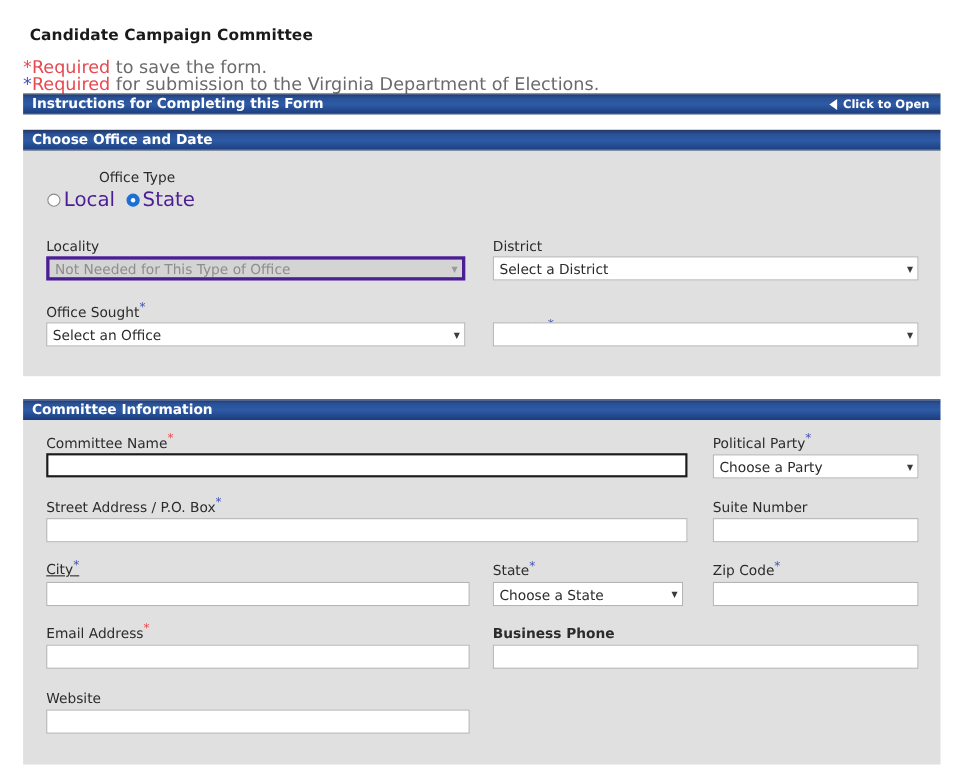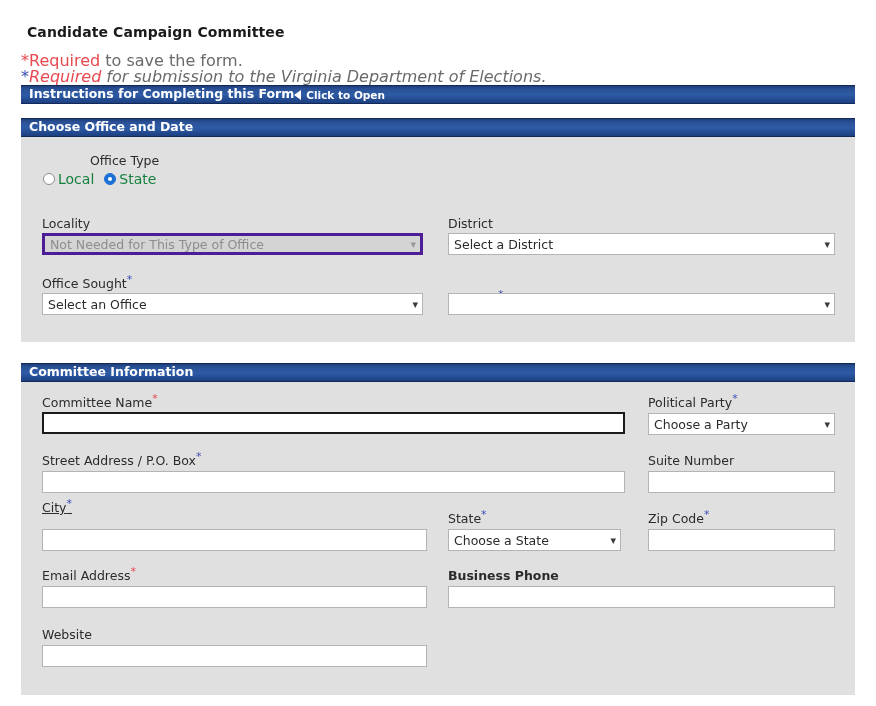--- a/index.html
+++ b/index.html
@@ -16,39 +16,39 @@
   .doc-title {
     position: absolute; left: 27px; top: 24px;
     font-size: 14px; font-weight: bold; color: #1a1a1a;
     letter-spacing: .1px;
   }
   .req-line {
     position: absolute; left: 21px;
     font-size: 16px; color: #6a6a6a; white-space: nowrap;
   }
   .req-line.l1 { top: 51px; }
-  .req-line.l2 { top: 67px; font-style: italic; }
+  .req-line.l2 { top: 67px; }
   .req-word { color: #e8484f; }
   .ast-red { color: #e8484f; font-weight: normal; }
   .ast-blue { color: #3b4fb5; font-weight: normal; }
   .ast-red-sup, .ast-blue-sup {
     font-size: 11px; vertical-align: super; line-height: 0;
   }
   .ast-red-sup { color: #e8484f; }
   .ast-blue-sup { color: #3b4fb5; }
 
   
   .bluebar {
     position: absolute; left: 21px; width: 834px; height: 19px;
     background: linear-gradient(to bottom, #1f3d7a 0%, #2a5196 18%, #2d5ba6 52%, #1d3f80 100%);
     border-top: 1px solid #122a58;
     border-bottom: 1px solid #122a58;
     color: #ffffff;
     font-size: 12.5px; font-weight: bold;
-    display: flex; align-items: center; justify-content: flex-start;
+    display: flex; align-items: center; justify-content: space-between;
     padding: 0 6px 0 8px;
   }
   .bluebar .bar-title { line-height: 1; }
   .bar-right { display: flex; align-items: center; gap: 5px; font-size: 10.5px; font-weight: bold; padding-right: 4px;}
   .tri-left {
     width: 0; height: 0;
     border-top: 5px solid transparent;
     border-bottom: 5px solid transparent;
     border-right: 7px solid #ffffff;
     display: inline-block;
@@ -116,21 +116,21 @@
     border: 1px solid #8d8d8d; background: #fff;
     display: inline-block; margin-right: 3px; position: relative;
   }
   .radio-dot.on {
     background: #1c6fd4; border: 1px solid #1c6fd4;
   }
   .radio-dot.on::after {
     content: ""; position: absolute; left: 3px; top: 3px;
     width: 4px; height: 4px; border-radius: 50%; background: #fff;
   }
-  .radio-label { font-size: 14px; color: #15803d; }
+  .radio-label { font-size: 18px; color: #4c1d95; }
 </style>
 </head>
 <body>
 
 <div class="page">
 
   <div class="doc-title">Candidate Campaign Committee</div>
 
   <div class="req-line l1">
     <span class="ast-red">*</span><span class="req-word">Required</span><span> to save the form.</span>
@@ -218,21 +218,21 @@
     <div class="fieldlabel" style="left:21px; top:71px;">
       <span>Street Address / P.O. Box</span><span class="ast-blue-sup">*</span>
     </div>
     <input class="txt" style="left: 21px; top: 89px; width: 583px;" type="text" value="" placeholder="">
 
     <div class="fieldlabel" style="left:627px; top:71px;">
       <span>Suite Number</span>
     </div>
     <input class="txt" style="left: 627px; top: 89px; width: 187px;" type="text" value="" placeholder="">
 
-    <div class="fieldlabel" style="left:21px; top:118px;text-decoration:underline;">
+    <div class="fieldlabel" style="left:21px; top:128px;text-decoration:underline;">
       <span>City</span><span class="ast-blue-sup">*</span>
     </div>
     <input class="txt" style="left: 21px; top: 147px; width: 385px;" type="text" value="" placeholder="">
 
     <div class="fieldlabel" style="left:427px; top:129px;">
       <span>State</span><span class="ast-blue-sup">*</span>
     </div>
     <div class="sel" style="left:427px; top:147px; width:173px;">
       <span class="selval">Choose a State</span>
       <span class="caret">▾</span>

